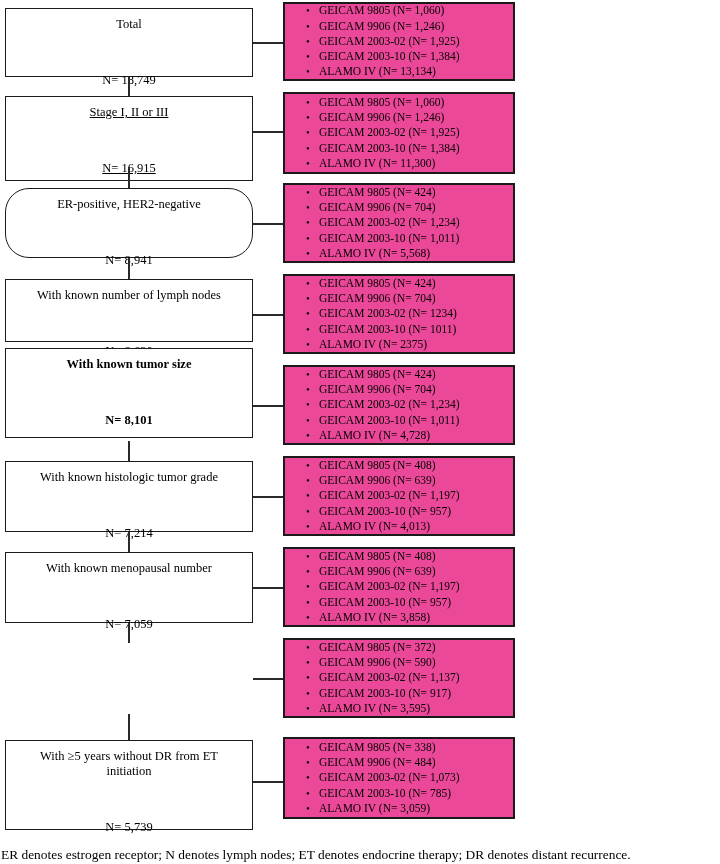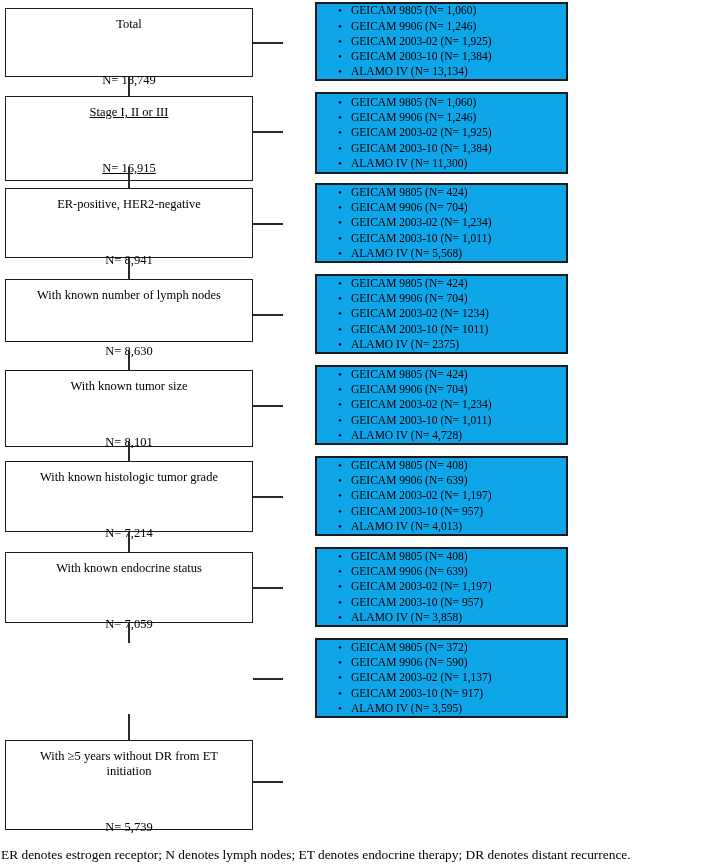--- a/index.html
+++ b/index.html
@@ -6,23 +6,23 @@
   body{width:720px;height:864px;overflow:hidden;
        font-family:"Liberation Serif","DejaVu Serif",serif;color:#000;}
   .canvas{position:relative;width:720px;height:864px;background:#fff;}
 
   .lbox{position:absolute;left:5px;width:248px;box-sizing:border-box;
         border:1.5px solid #1a1a1a;background:#fff;
         display:flex;flex-direction:column;align-items:center;text-align:center;gap:41px;}
   .lbl{padding:8px 16px 0 16px;font-size:12.5px;line-height:15px;}
   .cnt{margin-top:auto;padding-bottom:12px;font-size:12.5px;}
 
-  .rbox{position:absolute;left:283px;width:253px;box-sizing:border-box;
-        border:2px solid #1a1a1a;background:#0ea5e9;
-        display:flex;align-items:center;margin-left:32px;}
+  .rbox{position:absolute;left:283px;width:232px;box-sizing:border-box;
+        border:2px solid #1a1a1a;background:#ec4899;
+        display:flex;align-items:center;}
   .blist{margin:0;padding:3px 2px 3px 21px;list-style:none;
          font-size:11.5px;line-height:15.3px;white-space:nowrap;}
   .blist li::before{content:"\2022";display:inline-block;width:13px;font-size:11px;}
 
   .hline{position:absolute;left:253px;width:30px;height:1.5px;background:#2a2a2a;}
   .vline{position:absolute;left:128px;width:1.5px;background:#2a2a2a;}
 
   .footnote{position:absolute;left:1px;top:847px;width:719px;
             font-size:13.4px;line-height:16px;white-space:nowrap;overflow:hidden;}
 </style>
@@ -56,21 +56,21 @@
     <ul class="blist">
       <li>GEICAM 9805 (N= 1,060)</li>
       <li>GEICAM 9906 (N= 1,246)</li>
       <li>GEICAM 2003-02 (N= 1,925)</li>
       <li>GEICAM 2003-10 (N= 1,384)</li>
       <li>ALAMO IV (N= 11,300)</li>
     </ul>
   </div>
   <div class="vline" style="top:167px;height:21px;"></div>
 
-  <div class="lbox" style="top:188px;height:70px;">
+  <div class="lbox" style="top:188px;height:70px;border-radius:24px;">
     <div class="lbl">ER-positive, HER2-negative</div>
     <div class="cnt">N= 8,941</div>
   </div>
   <div class="hline" style="top:223px;"></div>
   <div class="rbox" style="top:183px;height:80px;">
     <ul class="blist">
       <li>GEICAM 9805 (N= 424)</li>
       <li>GEICAM 9906 (N= 704)</li>
       <li>GEICAM 2003-02 (N= 1,234)</li>
       <li>GEICAM 2003-10 (N= 1,011)</li>
@@ -88,21 +88,21 @@
     <ul class="blist">
       <li>GEICAM 9805 (N= 424)</li>
       <li>GEICAM 9906 (N= 704)</li>
       <li>GEICAM 2003-02 (N= 1234)</li>
       <li>GEICAM 2003-10 (N= 1011)</li>
       <li>ALAMO IV (N= 2375)</li>
     </ul>
   </div>
   <div class="vline" style="top:350px;height:20px;"></div>
 
-  <div class="lbox" style="top:370px;height:77px;">
+  <div class="lbox" style="top:348px;height:90px;font-weight:bold;">
     <div class="lbl">With known tumor size</div>
     <div class="cnt">N= 8,101</div>
   </div>
   <div class="hline" style="top:405px;"></div>
   <div class="rbox" style="top:365px;height:80px;">
     <ul class="blist">
       <li>GEICAM 9805 (N= 424)</li>
       <li>GEICAM 9906 (N= 704)</li>
       <li>GEICAM 2003-02 (N= 1,234)</li>
       <li>GEICAM 2003-10 (N= 1,011)</li>
@@ -121,21 +121,21 @@
       <li>GEICAM 9805 (N= 408)</li>
       <li>GEICAM 9906 (N= 639)</li>
       <li>GEICAM 2003-02 (N= 1,197)</li>
       <li>GEICAM 2003-10 (N= 957)</li>
       <li>ALAMO IV (N= 4,013)</li>
     </ul>
   </div>
   <div class="vline" style="top:532px;height:20px;"></div>
 
   <div class="lbox" style="top:552px;height:71px;">
-    <div class="lbl">With known endocrine status</div>
+    <div class="lbl">With known menopausal number</div>
     <div class="cnt">N= 7,059</div>
   </div>
   <div class="hline" style="top:587px;"></div>
   <div class="rbox" style="top:547px;height:80px;">
     <ul class="blist">
       <li>GEICAM 9805 (N= 408)</li>
       <li>GEICAM 9906 (N= 639)</li>
       <li>GEICAM 2003-02 (N= 1,197)</li>
       <li>GEICAM 2003-10 (N= 957)</li>
       <li>ALAMO IV (N= 3,858)</li>
@@ -153,15 +153,24 @@
       <li>ALAMO IV (N= 3,595)</li>
     </ul>
   </div>
   <div class="vline" style="top:714px;height:26px;"></div>
 
   <div class="lbox" style="top:740px;height:90px;">
     <div class="lbl">With ≥5 years without DR from ET initiation</div>
     <div class="cnt" style="padding-bottom:16px;">N= 5,739</div>
   </div>
   <div class="hline" style="top:781px;"></div>
+  <div class="rbox" style="top:737px;height:82px;">
+    <ul class="blist">
+      <li>GEICAM 9805 (N= 338)</li>
+      <li>GEICAM 9906 (N= 484)</li>
+      <li>GEICAM 2003-02 (N= 1,073)</li>
+      <li>GEICAM 2003-10 (N= 785)</li>
+      <li>ALAMO IV (N= 3,059)</li>
+    </ul>
+  </div>
 
   <div class="footnote">ER denotes estrogen receptor; N denotes lymph nodes; ET denotes endocrine therapy; DR denotes distant recurrence.</div>
 </div>
 
 </body></html>

